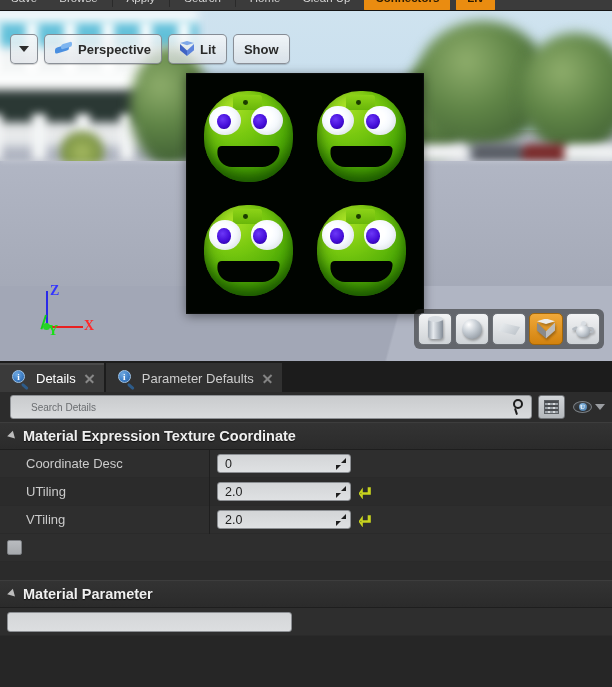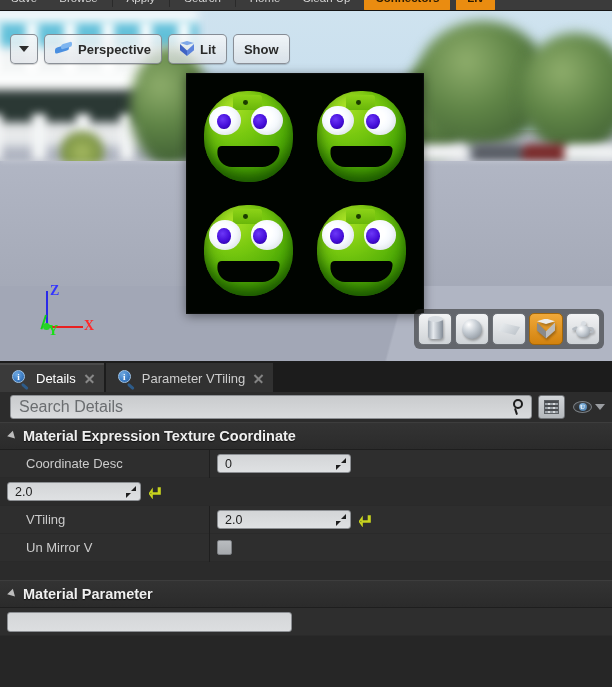--- a/index.html
+++ b/index.html
@@ -332,21 +332,21 @@
     display: flex; align-items: center; gap: 6px;
     height: 30px; padding: 3px 7px 3px 10px;
     background: #2c2c2c;
   }
   .search-box {
     position: relative; flex: 1 1 auto; height: 24px;
     background: linear-gradient(to bottom, #c9cbcd, #d9dbdd);
     border: 1px solid #8d9094; border-radius: 3px;
     display: flex; align-items: center; padding: 0 26px 0 8px;
   }
-  .search-box .ph { font-size: 16px; color: #6a6d70; }
+  .search-box .ph { font-size: 10px; color: #6a6d70; margin-left: 12px; }
   .search-mag {
     position: absolute; right: 5px; top: 3px; width: 15px; height: 17px;
   }
   .search-mag .ring {
     position: absolute; left: 2px; top: 0; width: 10px; height: 10px;
     border: 2px solid #1d1d1d; border-radius: 50%;
   }
   .search-mag .stem {
     position: absolute; left: 4px; top: 9px; width: 2px; height: 7px;
     background: #1d1d1d; transform: rotate(-18deg); border-radius: 1px;
@@ -619,21 +619,21 @@
             <span class="handle"></span>
         </span>
         <span class="tab-label">Details</span>
         <span class="tab-close"></span>
       </div>
       <div class="tab">
         <span class="tab-ico">
           <span class="lens">i</span>
             <span class="handle"></span>
         </span>
-        <span class="tab-label">Parameter VTiling</span>
+        <span class="tab-label">Parameter Defaults</span>
         <span class="tab-close"></span>
       </div>
     </div>
 
     <div class="search-row">
       <div class="search-box">
         <span class="ph">Search Details</span>
         <span class="search-mag">
           <span class="ring"></span>
             <span class="stem"></span>
@@ -664,20 +664,21 @@
             <span>0</span>
             <span class="spin">
                 <span class="up"></span>
                 <span class="dn"></span>
               </span>
           </div>
         </div>
       </div>
 
       <div class="prop-row alt">
+        <div class="prop-label">UTiling</div>
         <div class="prop-value">
           <div class="num-field">
             <span>2.0</span>
             <span class="spin">
                 <span class="up"></span>
                 <span class="dn"></span>
               </span>
           </div>
           <span class="reset-arrow">
             <svg width="13" height="14" viewBox="0 0 13 14">
@@ -700,21 +701,20 @@
           <span class="reset-arrow">
             <svg width="13" height="14" viewBox="0 0 13 14">
               <path d="M11 3 L11 9 L3 9 L3 12 L0.5 8.5 L3 5 L3 8 L9.5 8 L9.5 3 Z" fill="none" stroke="#c8d41e" stroke-width="1.6" stroke-linejoin="miter"></path>
             </svg>
           </span>
         </div>
       </div>
 
 
       <div class="prop-row">
-        <div class="prop-label">Un Mirror V</div>
         <div class="prop-value">
           <span class="checkbox"></span>
         </div>
       </div>
 
       <div style="height:18px;background:#2b2b2b"></div>
 
       <div class="section-head">
         <span class="disc-tri"></span>
         <span class="title">Material Parameter</span>

